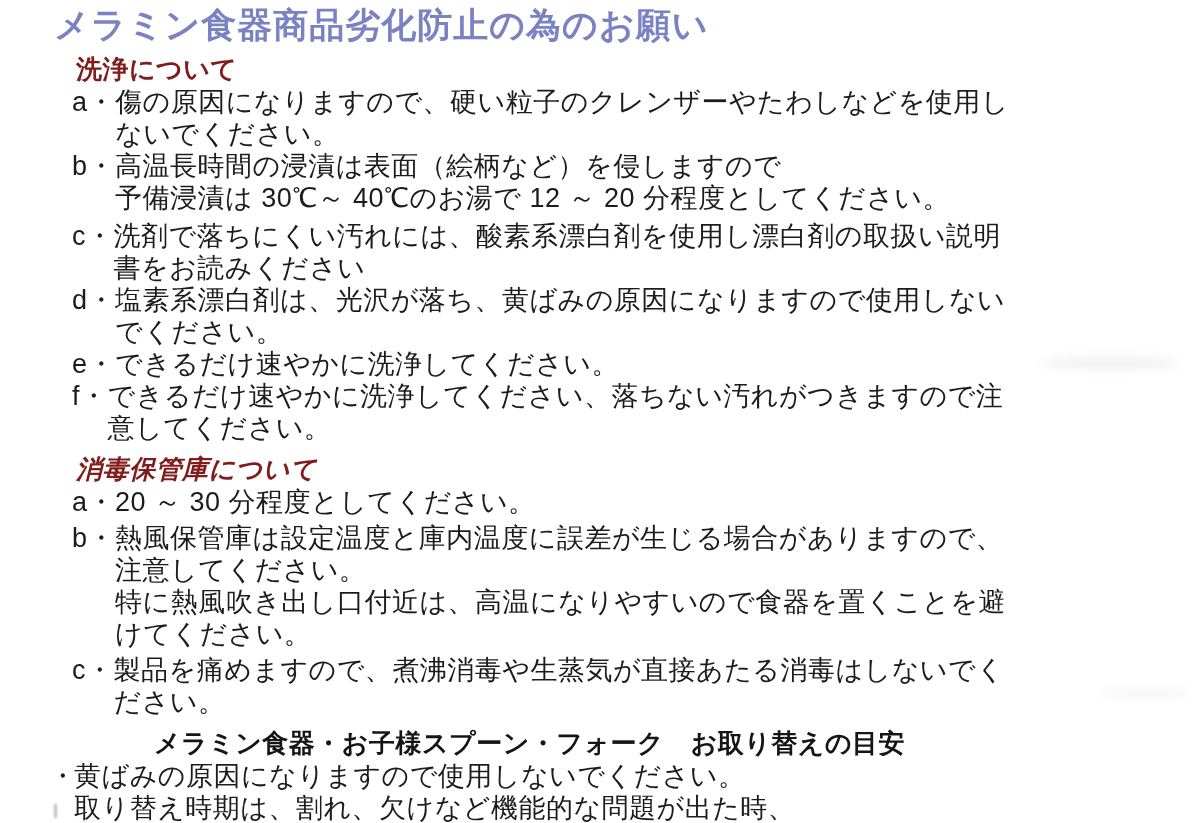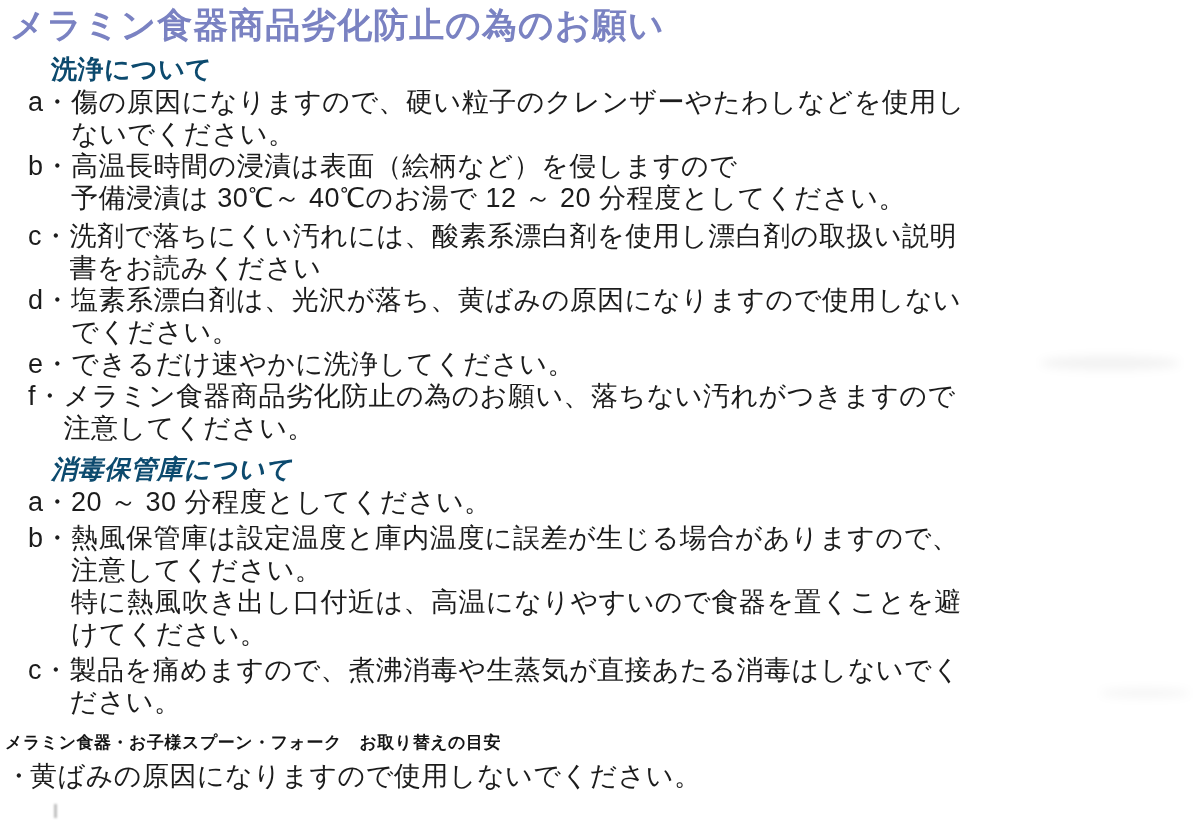--- a/index.html
+++ b/index.html
@@ -3,44 +3,45 @@
 <meta charset="utf-8">
 <style>
   html, body { margin:0; padding:0; }
   body {
     width:1200px; height:823px;
     background:#ffffff;
     font-family:"Liberation Sans", sans-serif;
     color:#1c1c1c;
     overflow:hidden;
   }
-  .page { position:relative; width:966px; height:823px; }
+  .page { position:relative; width:966px; height:823px;padding-left:44px; }
 
   .title {
     margin:0 0 10px 10px;
     padding-top:6px;
     font-size:35px; line-height:38px;
     font-weight:bold;
     letter-spacing:1px;
     color:#7a82c2;
   }
 
   h2.sec-heading {
-    margin:8px 0 2px 51px;
+    margin:8px 0 2px 32px;
     font-size:26px; line-height:30px;
     font-weight:bold;
-    color:#0c4a6e;
+    color:#7f1d1d;
   }
   h2.sec-heading.sec2 { margin-top:10px;font-style:italic; }
 
   h3.sec-heading-wide {
     margin:10px 0 2px 5px;
-    font-size:17px; line-height:30px;
+    font-size:26px; line-height:30px;
     font-weight:bold;
     color:#151515;
+    text-align:center;
   }
 
   .body-text { font-size:27px; line-height:32px; letter-spacing:0.5px; }
 
   .item { display:flex; margin-left:28px; }
   .item .label { flex:0 0 auto; white-space:pre; }
   .item .lines { flex:1 1 auto; }
   .item.gap-after { margin-bottom:6px; }
   .item.gap-before { margin-top:4px; }
 
@@ -98,21 +99,21 @@
     <div class="item">
       <span class="label">e・</span>
       <div class="lines">
         <div>できるだけ速やかに洗浄してください。</div>
       </div>
     </div>
 
     <div class="item">
       <span class="label">f・</span>
       <div class="lines">
-        <div>メラミン食器商品劣化防止の為のお願い、落ちない汚れがつきますので注意してください。</div>
+        <div>できるだけ速やかに洗浄してください、落ちない汚れがつきますので注意してください。</div>
       </div>
     </div>
   </section>
 
   <section class="body-text">
     <h2 class="sec-heading sec2">消毒保管庫について</h2>
 
     <div class="item">
       <span class="label">a・</span>
       <div class="lines">
@@ -136,20 +137,21 @@
     </div>
   </section>
 
   <section class="body-text">
     <h3 class="sec-heading-wide">メラミン食器・お子様スプーン・フォーク　お取り替えの目安</h3>
 
     <div class="item bullet">
       <span class="label">・</span>
       <div class="lines">
         <div>黄ばみの原因になりますので使用しないでください。</div>
+        <div>取り替え時期は、割れ、欠けなど機能的な問題が出た時、</div>
 
       </div>
     </div>
   </section>
 
   <div class="artifact smudge-1"></div>
   <div class="artifact smudge-2"></div>
   <div class="artifact mark-1"></div>
 
 </div>

